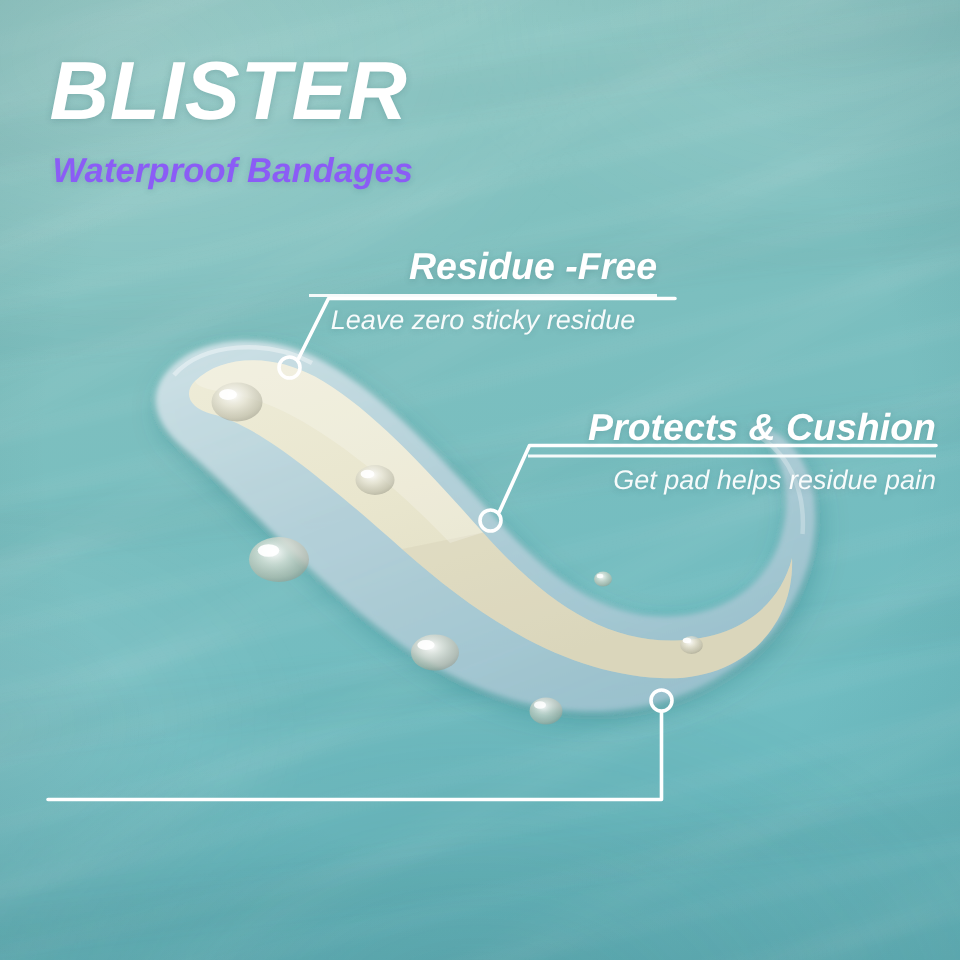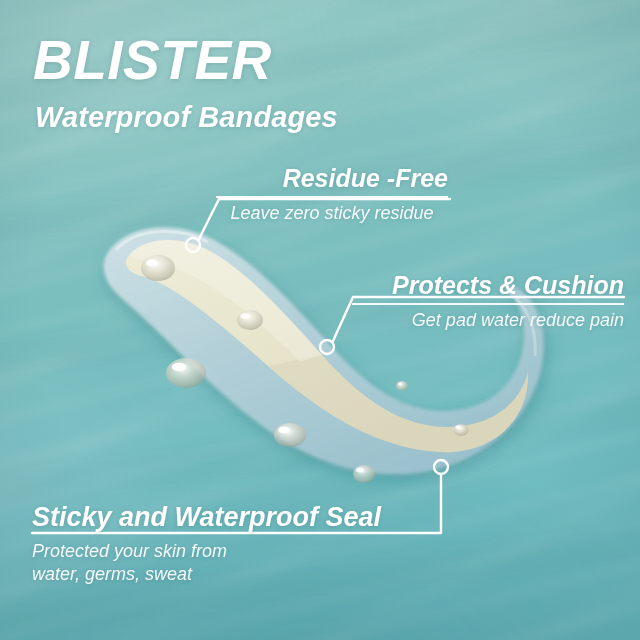--- a/index.html
+++ b/index.html
@@ -101,24 +101,24 @@
     font-weight: 700;
     letter-spacing: 0.5px;
     color: #ffffff;
     line-height: 1;
     text-shadow: 0 1px 5px rgba(30,80,86,0.22);
   }
   .hero-sub {
     position: absolute;
     left: 35px;
     top: 100px;
-    font-size: 29px;
+    font-size: 23px;
     font-weight: 600;
     letter-spacing: 0.1px;
-    color: #ffffff;
+    color: #8b5cf6;
     line-height: 1.2;
     text-shadow: 0 1px 4px rgba(30,80,86,0.18);
   }
 
   .callout { position: absolute; }
   .callout .c-head {
     font-size: 25px;
     font-weight: 600;
     color: #ffffff;
     line-height: 1.15;
@@ -134,21 +134,21 @@
     font-size: 18px;
     font-weight: 400;
     color: rgba(255,255,255,0.94);
     line-height: 1.28;
     white-space: nowrap;
     margin-top: 4px;
     text-shadow: 0 1px 4px rgba(30,80,86,0.18);
   }
 
   
-  #callout-residue { left: 216px; top: 164px; text-align: right; width: 232px; }
+  #callout-residue { left: 206px; top: 164px; text-align: right; width: 232px; }
   #callout-residue .c-body { text-align: center; }
 
   
   #callout-protects { left: 352px; top: 260px; text-align: right; width: 272px; margin-top: 11px; }
   #callout-protects .c-body { text-align: right; }
 
   
   #callout-seal { left: 32px; top: 502px; width: 410px; text-align: left; }
   #callout-seal .c-head { font-size: 27px; font-weight: 700; }
   #callout-seal .c-body { white-space: pre-line; margin-top: 7px; }
@@ -281,22 +281,17 @@
 
   <div class="callout" id="callout-residue">
     <div class="c-head">Residue -Free</div>
     <div class="c-rule"></div>
     <div class="c-body">Leave zero sticky residue</div>
   </div>
 
   <div class="callout" id="callout-protects">
     <div class="c-head">Protects &amp; Cushion</div>
     <div class="c-rule"></div>
-    <div class="c-body">Get pad water reduce pain</div>
+    <div class="c-body">Get pad helps residue pain</div>
   </div>
 
-  <div class="callout" id="callout-seal">
-    <div class="c-head">Sticky and Waterproof Seal</div>
-    <div class="c-body">Protected your skin from
-water, germs, sweat</div>
-  </div>
 
 </div>
 
 </body></html>

